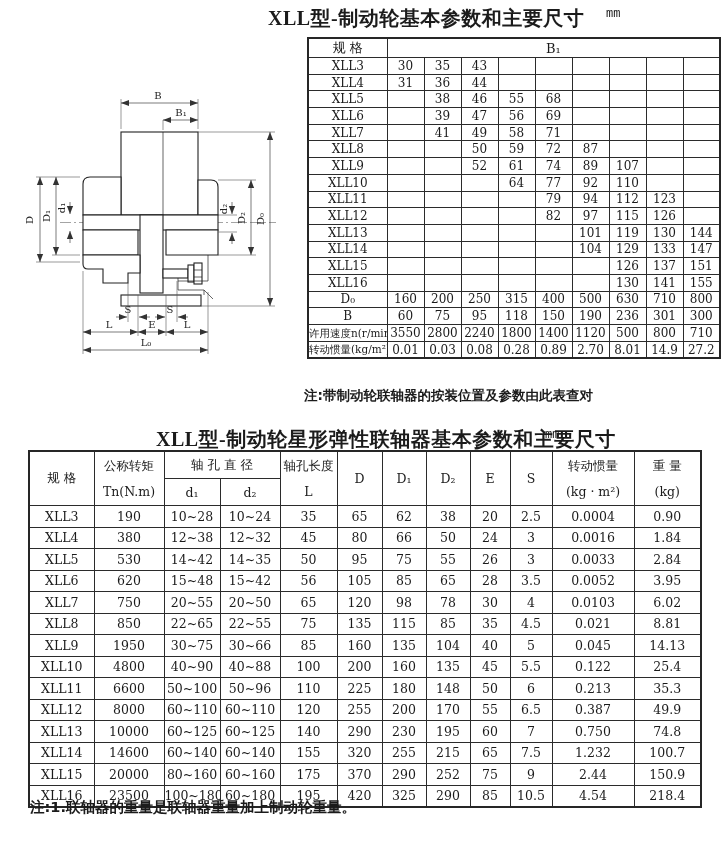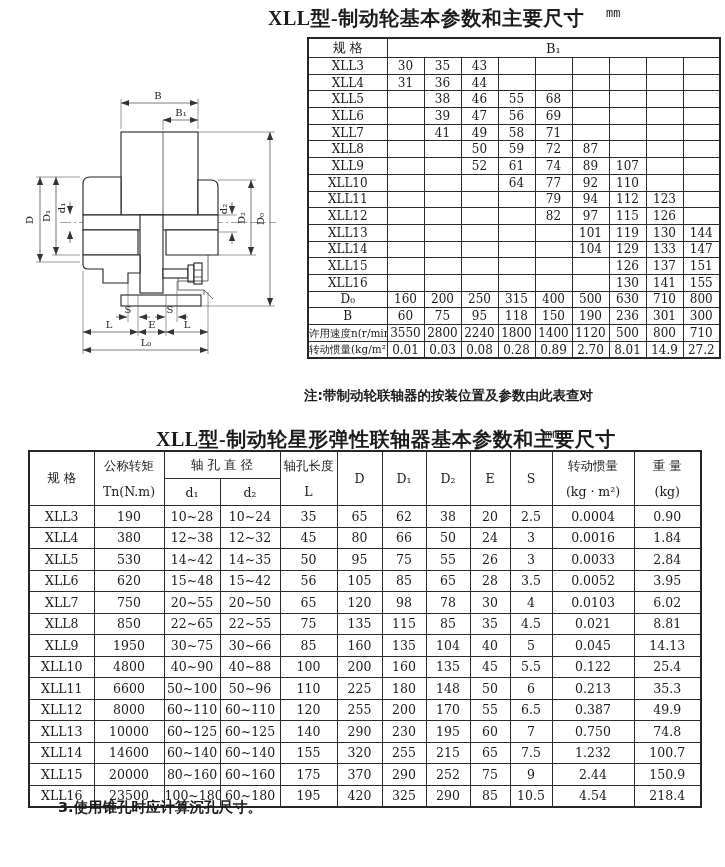--- a/index.html
+++ b/index.html
@@ -636,14 +636,14 @@
         <td>290</td>
         <td>85</td>
         <td>10.5</td>
         <td>4.54</td>
         <td>218.4</td>
       </tr>
     </tbody>
 </table>
 
 <div class="abs notes2">
-  <div class="cont">3.使用锥孔时应计算沉孔尺寸。</div>
+  <div>注:1.联轴器的重量是联轴器重量加上制动轮重量。</div>
 </div>
 
 </body></html>

